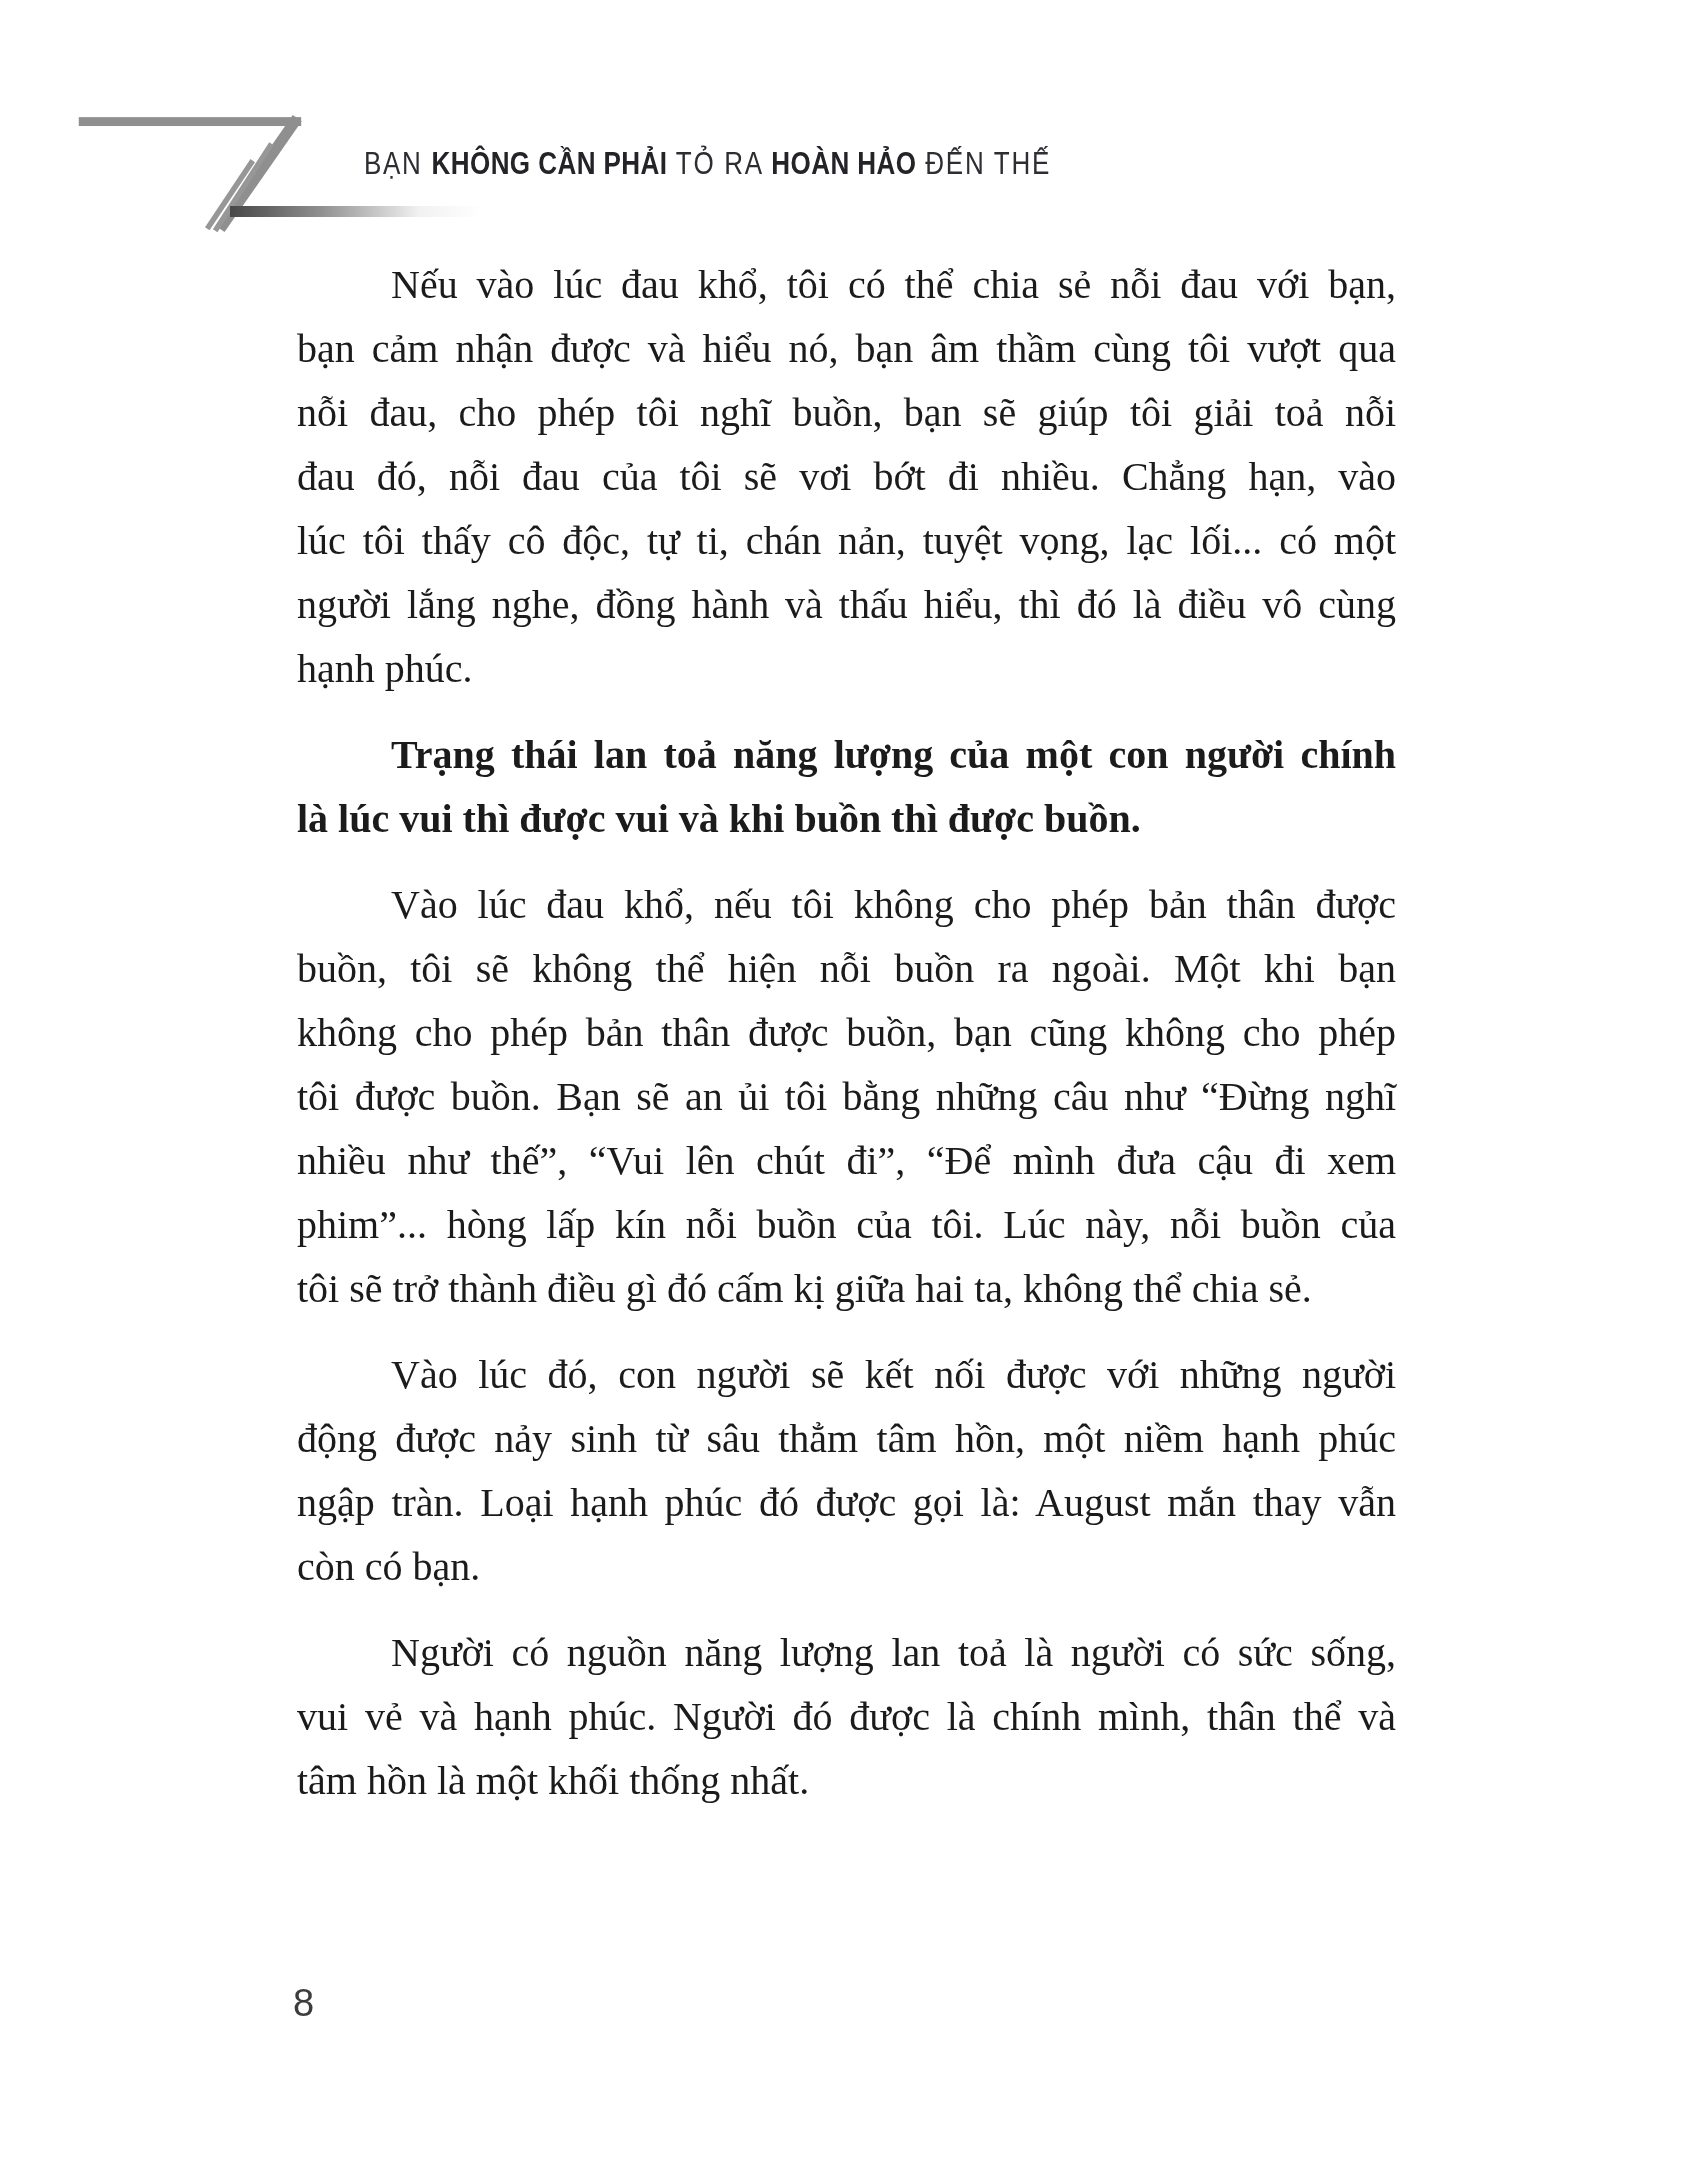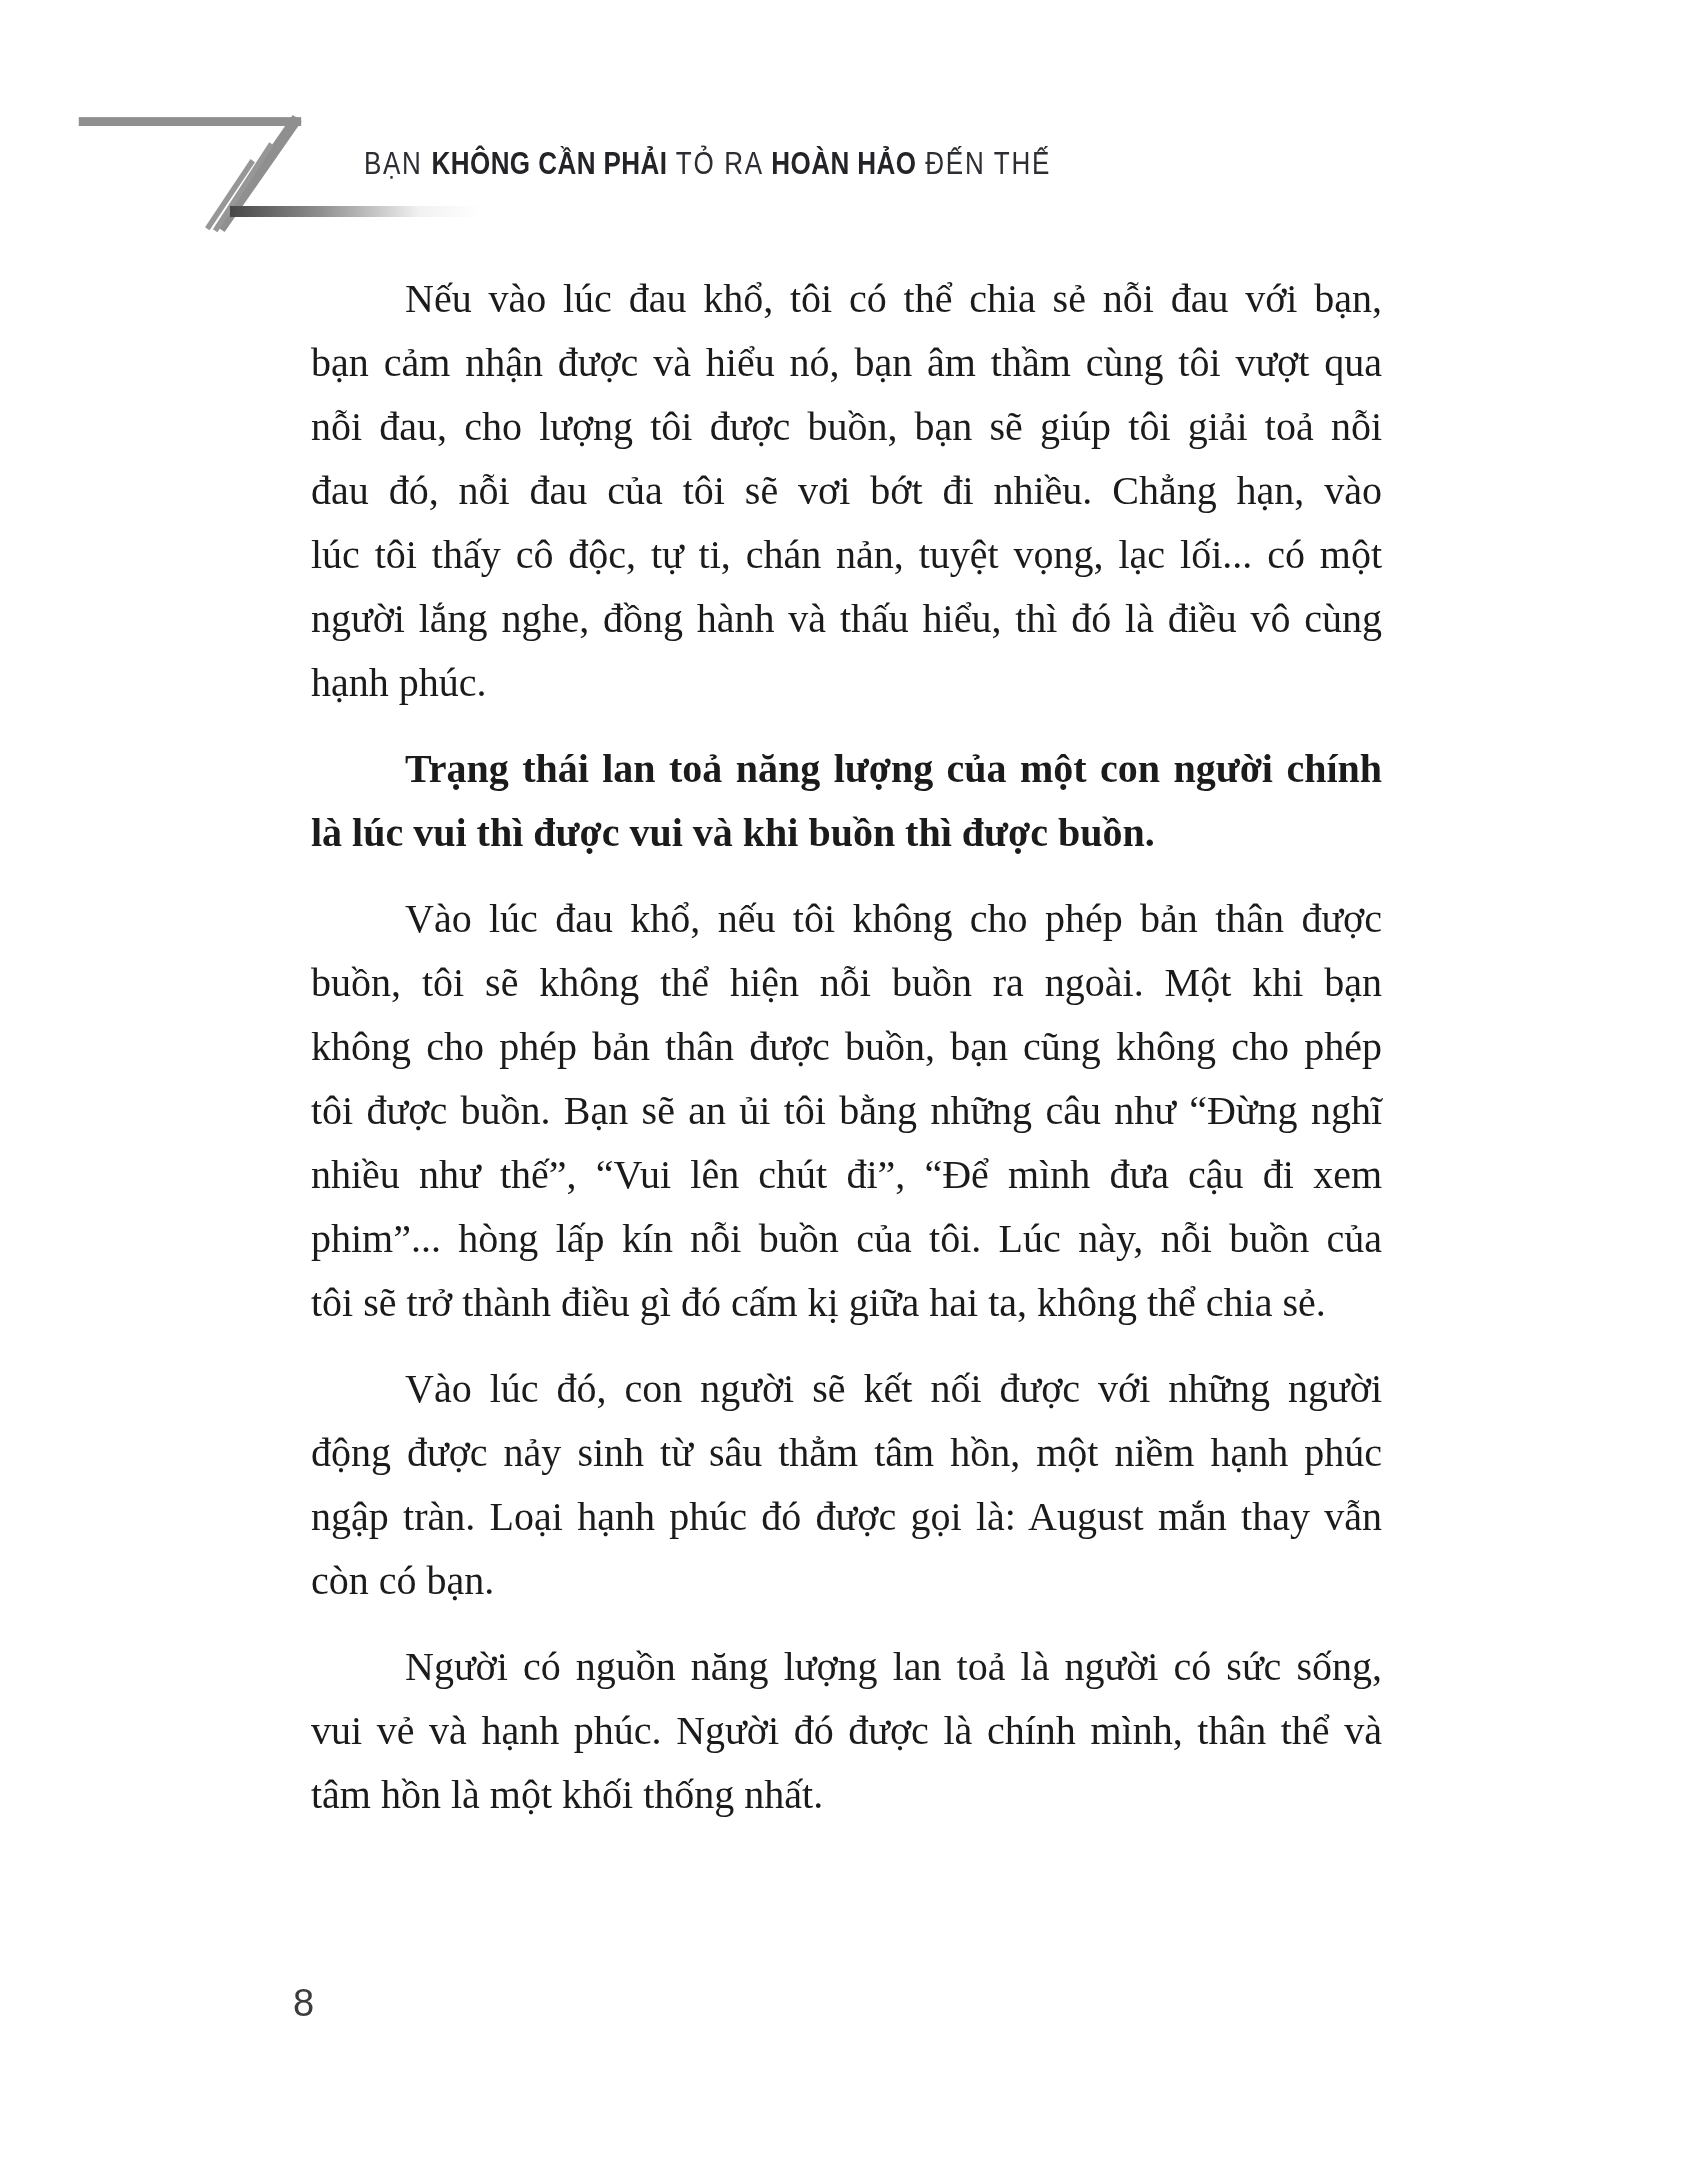--- a/index.html
+++ b/index.html
@@ -25,21 +25,21 @@
     font-size:31px;line-height:34px;color:#2d2d33;
     white-space:nowrap;
     transform:scaleX(0.84);transform-origin:left center;
   }
   .header-title .seg{font-weight:400;letter-spacing:2px;}
   .header-title .seg.bold{font-weight:700;letter-spacing:0.5px;color:#232328;}
   
   .body-text{
     position:absolute;left:297px;top:253px;width:1099px;
   }
-  .para{margin:14px;}
+  .para{margin:0;}
   .para + .para{margin-top:22px;}
   .para.bold .line{font-weight:700;}
   .line{
     height:64px;line-height:64px;font-size:40px;
     text-align:justify;text-align-last:justify;
     white-space:normal;
   }
   .line.first{padding-left:94px;}
   .line.last{text-align:right;text-align-last:left;font-family:Liberation Serif, serif;}
   
@@ -62,21 +62,21 @@
   </svg>
 
   <div class="header-title"><span class="seg">BẠN </span><span class="seg bold">KHÔNG CẦN PHẢI</span><span class="seg"> TỎ RA </span><span class="seg bold">HOÀN HẢO</span><span class="seg"> ĐẾN THẾ</span></div>
 
   <div class="swoosh"></div>
 
   <div class="body-text">
       <div class="para">
         <div class="line first">Nếu vào lúc đau khổ, tôi có thể chia sẻ nỗi đau với bạn,</div>
         <div class="line">bạn cảm nhận được và hiểu nó, bạn âm thầm cùng tôi vượt qua</div>
-        <div class="line">nỗi đau, cho lượng tôi được buồn, bạn sẽ giúp tôi giải toả nỗi</div>
+        <div class="line">nỗi đau, cho phép tôi nghĩ buồn, bạn sẽ giúp tôi giải toả nỗi</div>
         <div class="line">đau đó, nỗi đau của tôi sẽ vơi bớt đi nhiều. Chẳng hạn, vào</div>
         <div class="line">lúc tôi thấy cô độc, tự ti, chán nản, tuyệt vọng, lạc lối... có một</div>
         <div class="line">người lắng nghe, đồng hành và thấu hiểu, thì đó là điều vô cùng</div>
         <div class="line last">hạnh phúc.</div>
       </div>
       <div class="para bold">
         <div class="line first">Trạng thái lan toả năng lượng của một con người chính</div>
         <div class="line last">là lúc vui thì được vui và khi buồn thì được buồn.</div>
       </div>
       <div class="para">

